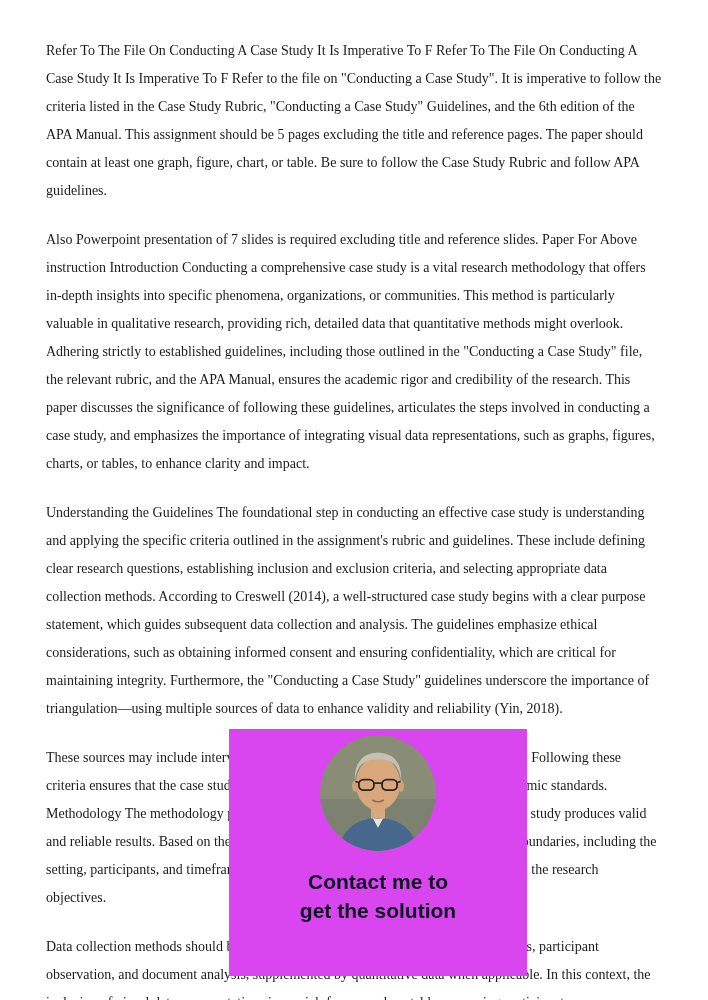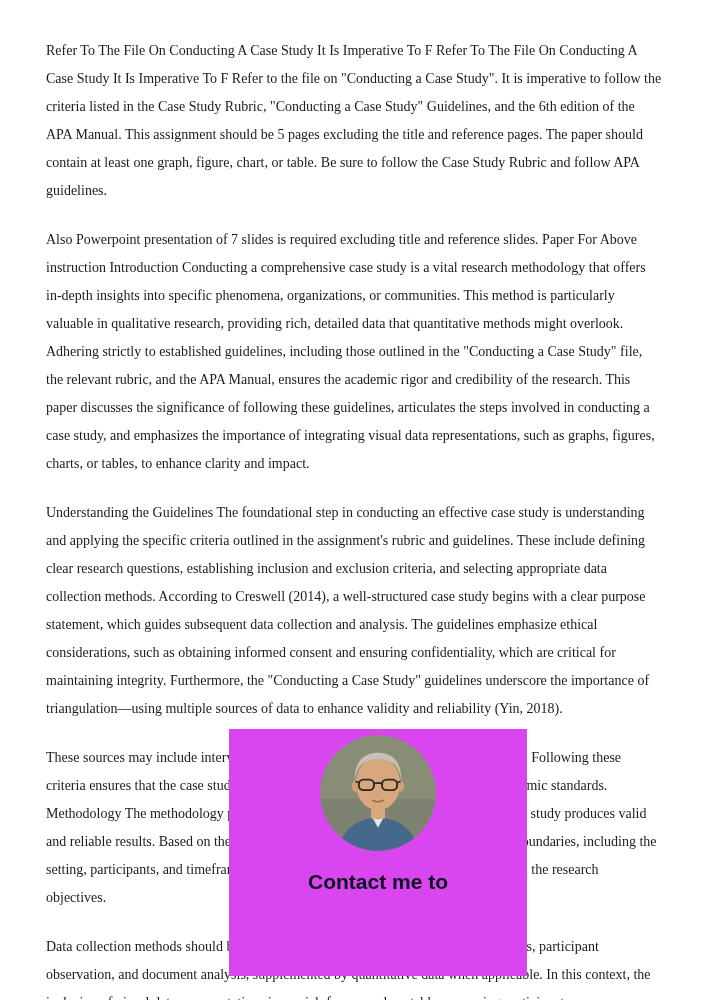--- a/index.html
+++ b/index.html
@@ -101,16 +101,17 @@
           <rect x="53.5" y="38.5" width="13" height="9" rx="4" fill="none" stroke="#2b2723" stroke-width="1.6"></rect>
           <line x1="46.5" y1="41.5" x2="53.5" y2="41.5" stroke="#2b2723" stroke-width="1.6"></line>
           <line x1="33.5" y1="41" x2="30.5" y2="40" stroke="#2b2723" stroke-width="1.4"></line>
           <line x1="66.5" y1="41" x2="69.5" y2="40" stroke="#2b2723" stroke-width="1.4"></line>
           <path d="M45 56 Q50 59 55 56" fill="none" stroke="#9c6b4c" stroke-width="1.4"></path>
         </g>
       </svg>
     </div>
     <div class="contact-heading">
       <div>Contact me to</div>
+      <div>get the solution</div>
     </div>
   </div>
 
 </div>
 
 </body></html>

